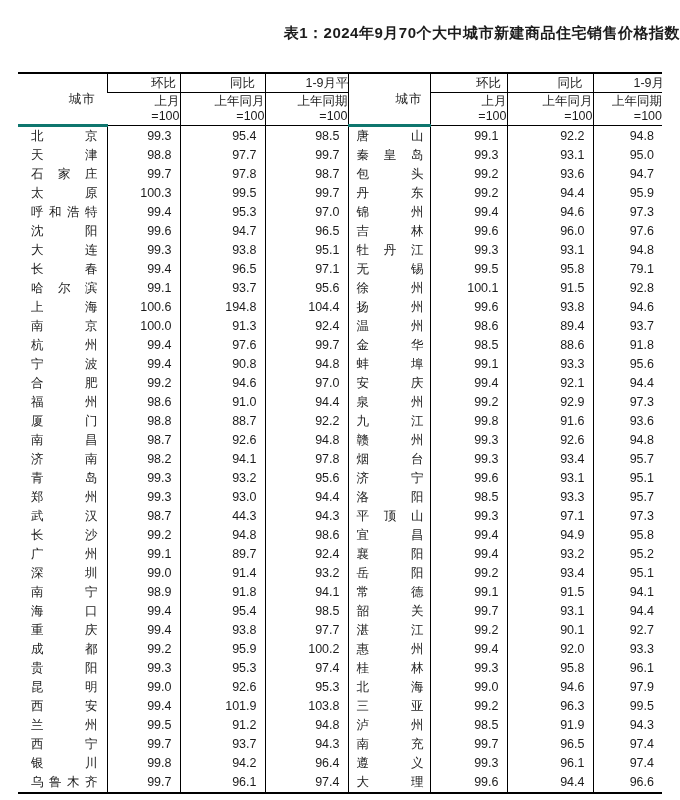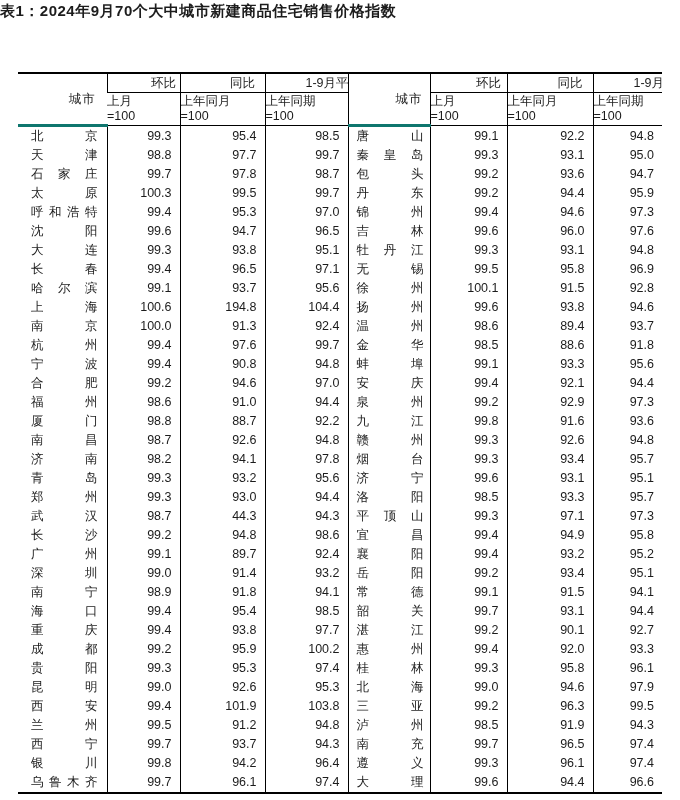--- a/index.html
+++ b/index.html
@@ -14,22 +14,22 @@
     color: #1c1c1c;
     -webkit-font-smoothing: antialiased;
   }
   .page {
     position: relative;
     width: 680px;
     height: 800px;
     overflow: hidden;
   }
   .title {
-    padding-top: 2px;
-    text-align: left;
+    padding-top: 24px;
+    text-align: right;
     font-size: 15px;
     font-weight: bold;
     letter-spacing: 0.5px;
   }
   table.idx {
     position: absolute;
     left: 18px;
     top: 72px;
     width: 644px;
     border-collapse: collapse;
@@ -47,21 +47,21 @@
   
   table.idx th + th,
   table.idx td + td {
     border-left: 1px solid #000;
   }
   
   thead tr.top-row th { height: 18px; text-align: center; padding-left: 40px; }
   thead tr.top-row th.measure { border-bottom: 1px solid #000; }
   thead tr.sub-row th {
     height: 32px;
-    text-align: left;
+    text-align: right;
     line-height: 15px;
     border-bottom: 1px solid #000;
   }
   thead th.city-head {
     text-align: center;
     border-bottom: 3px solid #0f766e;
     letter-spacing: 1px;
   }
   
   tbody td {
@@ -207,21 +207,21 @@
           <td class="num">94.8</td>
         </tr>
         <tr>
           <td class="city l">长春</td>
           <td class="num">99.4</td>
           <td class="num">96.5</td>
           <td class="num">97.1</td>
           <td class="city r">无锡</td>
           <td class="num">99.5</td>
           <td class="num">95.8</td>
-          <td class="num">96.9</td>
+          <td class="num">79.1</td>
         </tr>
         <tr>
           <td class="city l">哈尔滨</td>
           <td class="num">99.1</td>
           <td class="num">93.7</td>
           <td class="num">95.6</td>
           <td class="city r">徐州</td>
           <td class="num">100.1</td>
           <td class="num">91.5</td>
           <td class="num">92.8</td>

